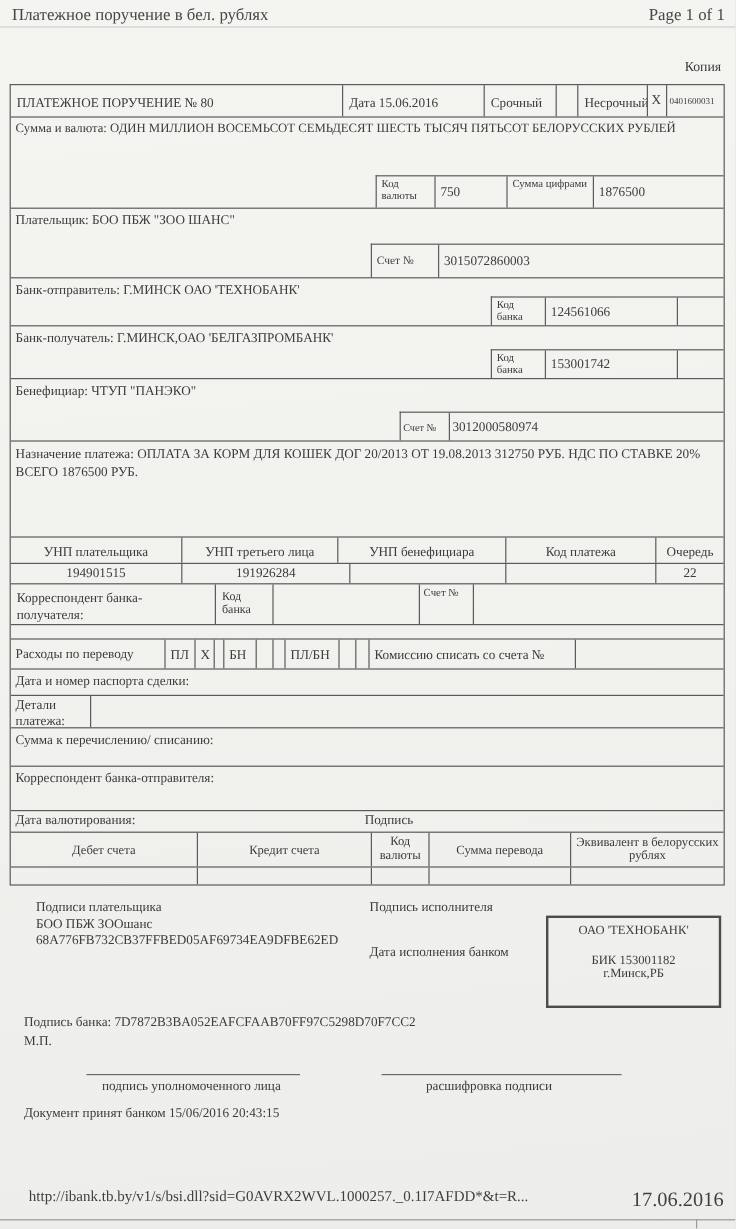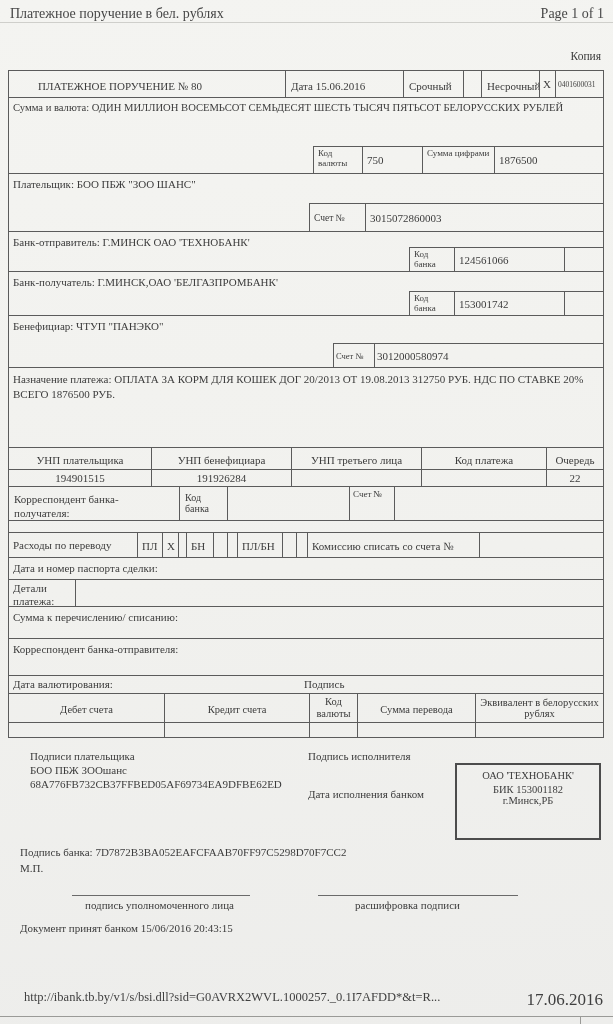--- a/index.html
+++ b/index.html
@@ -9,21 +9,21 @@
     background:linear-gradient(175deg,#f4f4f1 0%,#f1f1ee 55%,#ededeb 100%);
     font-family:Liberation Serif, serif; color:#3c3c3c; overflow:hidden;
   }
   .hdr-title { position:absolute; left:10px; top:6px; font-size:14px; color:#474747; }
   .hdr-page  { position:absolute; right:9px; top:6px; font-size:14px; color:#474747; }
   .hdr-rule  { position:absolute; left:0; top:22px; width:100%; border-top:1px solid #cfcfcb; }
   .copy-label { position:absolute; right:12px; top:50px; font-size:11.5px; }
 
   .doc-table { position:absolute; left:8px; top:70px; width:596px; border:1px solid #5b5b5b; font-size:11px; }
   .row { position:relative; border-top:1px solid #5b5b5b; }
-  .row:first-child { border-top:none;margin-left:24px; }
+  .row:first-child { border-top:none; }
   .flex { display:flex; align-items:stretch; }
   .cell { border-left:1px solid #5b5b5b; padding:5px 5px 2px 5px; }
   .cell:first-child { border-left:none; }
   .lbl { padding:4px 4px 2px 4px; display:block; }
   .smalllbl { font-size:9px; line-height:1.1; }
   .sub { position:absolute; bottom:0; right:0; display:flex; align-items:stretch;
          border-top:1px solid #5b5b5b; border-left:1px solid #5b5b5b; }
   .sub .sc { border-left:1px solid #5b5b5b; padding:2px 4px; }
   .sub .sc:first-child { border-left:none; }
   .vmid { display:flex; align-items:center; }
@@ -109,22 +109,22 @@
         <div class="sc vmid" style="flex:1;padding:2px 2px">3012000580974</div>
       </div>
     </div>
 
     <div class="row" style="height:80px">
       <span class="lbl" style="line-height:1.35">Назначение платежа: ОПЛАТА ЗА КОРМ ДЛЯ КОШЕК ДОГ 20/2013 ОТ 19.08.2013 312750 РУБ. НДС ПО СТАВКЕ 20% ВСЕГО 1876500 РУБ.</span>
     </div>
 
     <div class="row flex ctr" style="height:22px">
       <div class="cell vmid ctr" style="width:142px;justify-content:center">УНП плательщика</div>
+      <div class="cell vmid ctr" style="width:130px;justify-content:center">УНП третьего лица</div>
       <div class="cell vmid ctr" style="width:140px;justify-content:center">УНП бенефициара</div>
-      <div class="cell vmid ctr" style="width:130px;justify-content:center">УНП третьего лица</div>
       <div class="cell vmid ctr" style="width:125px;justify-content:center">Код платежа</div>
       <div class="cell vmid ctr" style="flex:1;justify-content:center">Очередь</div>
     </div>
     <div class="row flex ctr" style="height:17px">
       <div class="cell vmid ctr" style="width:142px;justify-content:center;padding:1px">194901515</div>
       <div class="cell vmid ctr" style="width:140px;justify-content:center;padding:1px">191926284</div>
       <div class="cell vmid ctr" style="width:130px;justify-content:center;padding:1px"></div>
       <div class="cell vmid ctr" style="width:125px;justify-content:center;padding:1px"></div>
       <div class="cell vmid ctr" style="flex:1;justify-content:center;padding:1px">22</div>
     </div>
@@ -195,21 +195,21 @@
 
   <div class="post" style="left:30px;top:750px">Подписи плательщика</div>
   <div class="post" style="left:30px;top:764px">БОО ПБЖ ЗООшанс</div>
   <div class="post" style="left:30px;top:778px">68A776FB732CB37FFBED05AF69734EA9DFBE62ED</div>
 
   <div class="post" style="left:308px;top:750px">Подпись исполнителя</div>
   <div class="post" style="left:308px;top:788px">Дата исполнения банком</div>
 
   <div class="stamp">
     <div>ОАО 'ТЕХНОБАНК'</div>
-    <div style="margin-top:3px">БИК 153001182</div>
+    <div style="margin-top:14px">БИК 153001182</div>
     <div>г.Минск,РБ</div>
   </div>
 
   <div class="post" style="left:20px;top:846px">Подпись банка: 7D7872B3BA052EAFCFAAB70FF97C5298D70F7CC2</div>
   <div class="post" style="left:20px;top:862px">М.П.</div>
 
   <div class="sig-line" style="left:72px;top:895px;width:178px"></div>
   <div class="sig-line" style="left:318px;top:895px;width:200px"></div>
   <div class="post" style="left:85px;top:899px">подпись уполномоченного лица</div>
   <div class="post" style="left:355px;top:899px">расшифровка подписи</div>

